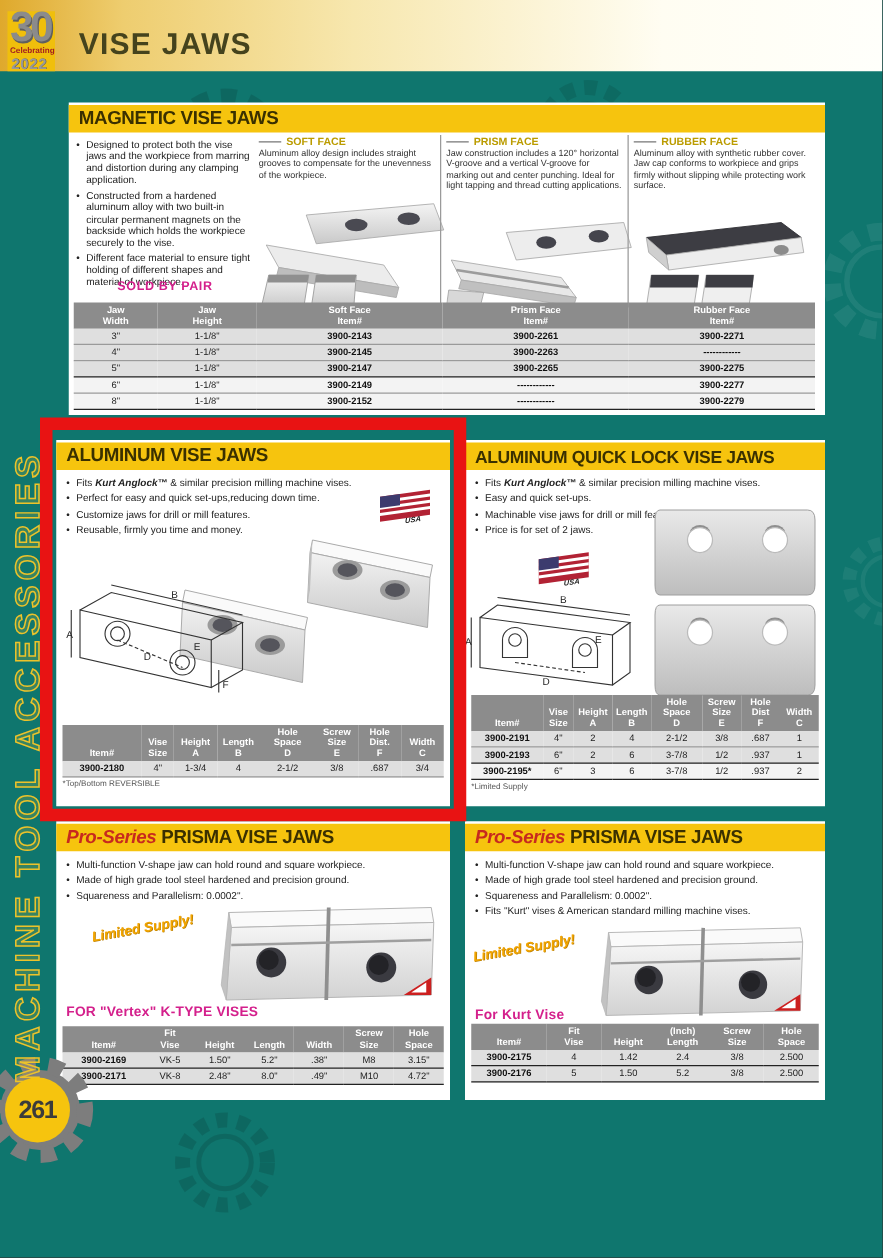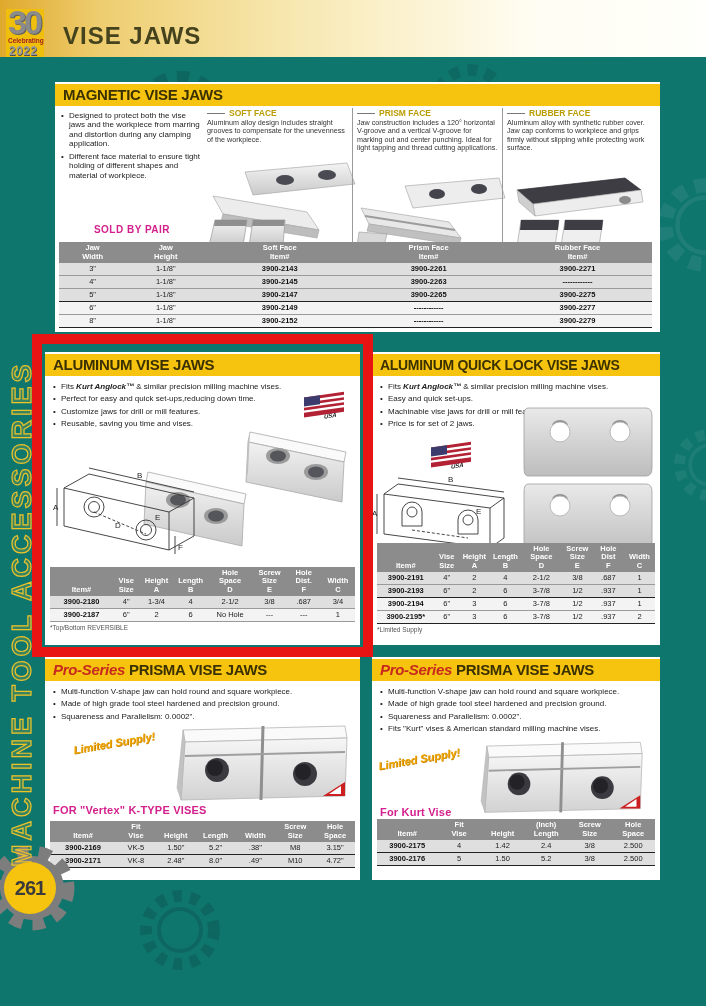--- a/index.html
+++ b/index.html
@@ -123,20 +123,21 @@
     </div>
     <div class="page-title">VISE JAWS</div>
   </div>
 
   <div class="panel" id="magnetic">
     <div class="banner">
       <span>MAGNETIC VISE JAWS</span>
     </div>
     <ul class="bullets mag-bullets">
         <li>Designed to protect both the vise jaws and the workpiece from marring and distortion during any clamping application.</li>
+        <li>Constructed from a hardened aluminum alloy with two built-in circular permanent magnets on the backside which holds the workpiece securely to the vise.</li>
         <li>Different face material to ensure tight holding of different shapes and material of workpiece.</li>
       </ul>
     <div class="soldby">SOLD BY PAIR</div>
 
     <div class="faces">
       <div class="face" style="border-left:none;">
         <div class="face-title">SOFT FACE</div>
         <div class="face-desc">Aluminum alloy design includes straight grooves to compensate for the unevenness of the workpiece.</div>
         <svg class="face-img" viewBox="0 0 150 86" style="height:86px;">
           <defs>
@@ -243,21 +244,21 @@
   </div>
 
   <div class="panel" id="aluminum">
     <div class="banner">
       <span>ALUMINUM VISE JAWS</span>
     </div>
     <ul class="bullets alu-bullets">
         <li>Fits <b><i>Kurt Anglock™</i></b> &amp; similar precision milling machine vises.</li>
         <li>Perfect for easy and quick set-ups,reducing down time.</li>
         <li>Customize jaws for drill or mill features.</li>
-        <li>Reusable, saving you time and vises.</li>
+        <li>Reusable, firmly you time and money.</li>
       </ul>
 
     <svg class="flag" style="left:255px;top:38px;width:48px;height:34px" viewBox="0 0 48 34">
       <g transform="skewY(-8)">
         <rect x="4" y="8" width="40" height="20" fill="#b22234"></rect>
         <rect x="4" y="11" width="40" height="2.4" fill="#fff"></rect>
         <rect x="4" y="16" width="40" height="2.4" fill="#fff"></rect>
         <rect x="4" y="21" width="40" height="2.4" fill="#fff"></rect>
         <rect x="4" y="8" width="16" height="9" fill="#3c3b6e"></rect>
         <text x="24" y="32" font-size="6" font-weight="bold" font-style="italic" fill="#222">USA</text>
@@ -337,30 +338,20 @@
             <tr class="shaded">
               <td class="boldcol">3900-2180</td>
               <td>4"</td>
               <td>1-3/4</td>
               <td>4</td>
               <td>2-1/2</td>
               <td>3/8</td>
               <td>.687</td>
               <td>3/4</td>
             </tr>
-            <tr>
-              <td class="boldcol">3900-2187</td>
-              <td>6"</td>
-              <td>2</td>
-              <td>6</td>
-              <td>No Hole</td>
-              <td>---</td>
-              <td>---</td>
-              <td>1</td>
-            </tr>
           </tbody>
         </table>
       <div class="footnote">*Top/Bottom REVERSIBLE</div>
     </div>
   </div>
 
   <div class="panel" id="quicklock">
     <div class="banner" style="font-size:14px">
       <span>ALUMINUM QUICK LOCK VISE JAWS</span>
     </div>
@@ -460,30 +451,20 @@
             <tr class="shaded gbreak">
               <td class="boldcol">3900-2193</td>
               <td>6"</td>
               <td>2</td>
               <td>6</td>
               <td>3-7/8</td>
               <td>1/2</td>
               <td>.937</td>
               <td>1</td>
             </tr>
-            <tr>
-              <td class="boldcol">3900-2194</td>
-              <td>6"</td>
-              <td>3</td>
-              <td>6</td>
-              <td>3-7/8</td>
-              <td>1/2</td>
-              <td>.937</td>
-              <td>1</td>
-            </tr>
             <tr class="gbreak">
               <td class="boldcol">3900-2195*</td>
               <td>6"</td>
               <td>3</td>
               <td>6</td>
               <td>3-7/8</td>
               <td>1/2</td>
               <td>.937</td>
               <td>2</td>
             </tr>

